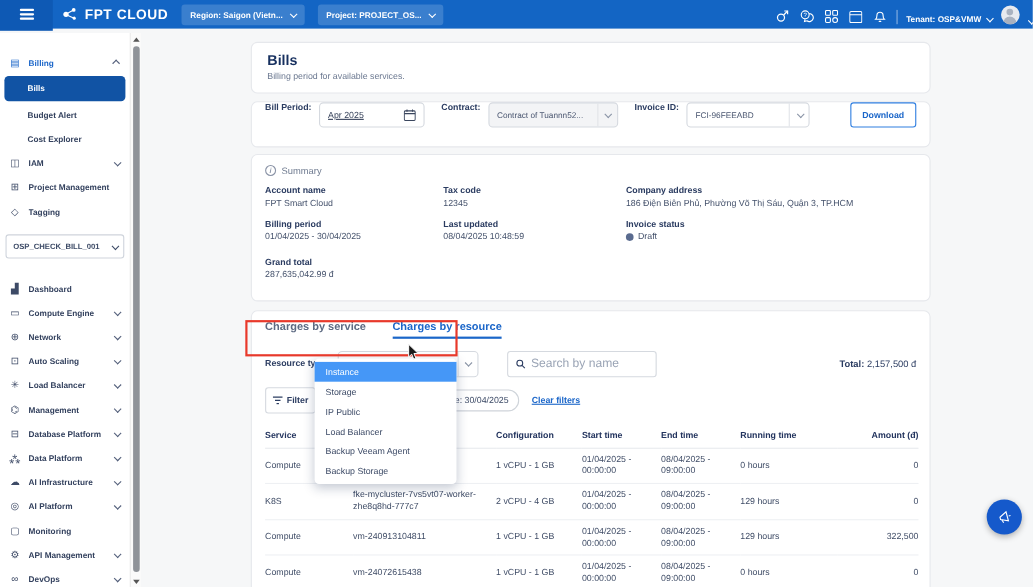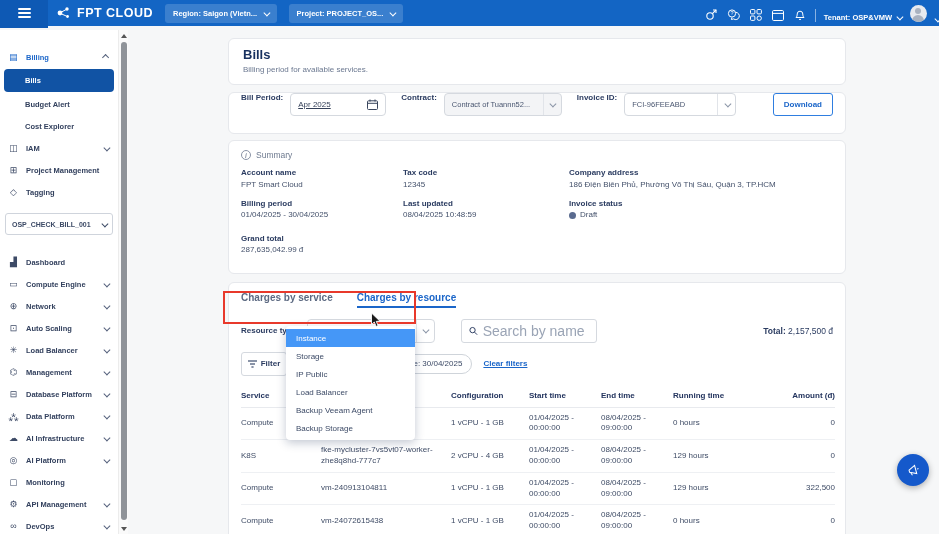--- a/index.html
+++ b/index.html
@@ -72,21 +72,21 @@
   .status { display:flex; align-items:center; gap:4px; }
   .dot { width:7px; height:7px; border-radius:50%; background:#5a6b8f; }
 
   .card-charges { margin-top:8px; padding:9px 12px 0 12px; height:268px; position:relative; }
   .tabs { display:flex; gap:24px; margin-bottom:11px; }
   .tab { font-size:10px; font-weight:bold; color:#5d England6a82; color:#5d6a82; cursor:pointer; padding-bottom:3px; }
   .tab.active { color:#1b66c9; border-bottom:2px solid #1b66c9; }
   .frow1 { display:flex; align-items:center; }
   .rsel { width:128px; height:24px; margin-left:8px; }
   .search { width:136px; height:24px; border:1px solid #d5d9df; border-radius:3px; display:flex; align-items:center; gap:5px; padding:0 7px; margin-left:26px; }
-  .search input { border:none; outline:none; font-size:14px; width:100%; font-family:"Liberation Sans",sans-serif; color:#333f58; background:transparent; }
+  .search input { border:none; outline:none; font-size:11px; width:100%; font-family:"Liberation Sans",sans-serif; color:#333f58; background:transparent; }
   .search input::placeholder { color:#9aa4b5; }
   .total { margin-left:auto; font-size:8.5px; color:#2b3c61; white-space:nowrap; }
   .total b { font-weight:bold; }
   .frow2 { display:flex; align-items:center; margin-top:9px; }
   .btn-filter { width:46px; height:24px; border:1px solid #d5d9df; border-radius:3px; background:#fff; display:flex; align-items:center; justify-content:center; gap:4px; font-size:8px; font-weight:bold; color:#2b3c61; cursor:pointer; }
   .chip { margin-left:104px; height:20px; border:1px solid #cfd4da; border-radius:10px; display:flex; align-items:center; padding:0 9px; font-size:8px; color:#3c4a66; white-space:nowrap; }
   .clearf { margin-left:11px; font-size:8px; font-weight:bold; color:#1b66c9; text-decoration:underline; cursor:pointer; }
 
   table.grid { width:100%; border-collapse:collapse; margin-top:9px; table-layout:fixed; }
   table.grid th { font-size:8px; font-weight:bold; color:#23345e; text-align:left; padding:6px 4px 7px 0; border-bottom:1px solid #e8eaee; }

